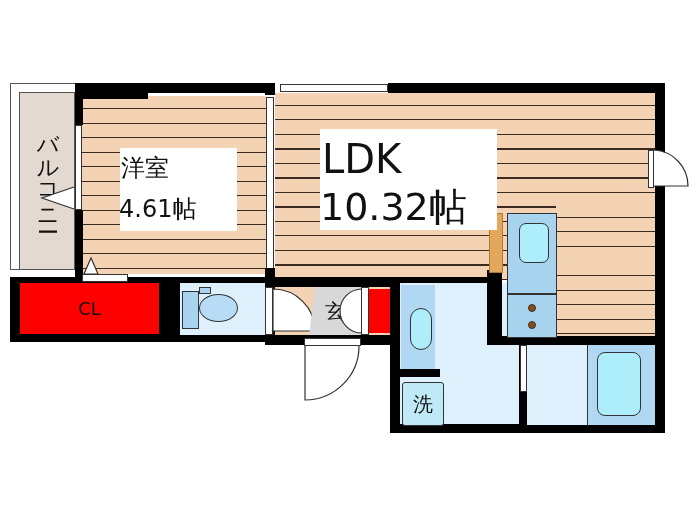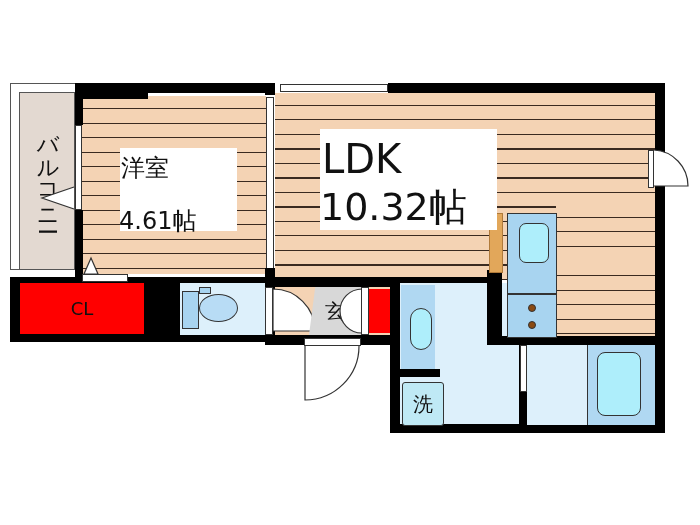--- a/index.html
+++ b/index.html
@@ -46,21 +46,21 @@
 <div class="wall" style="left:265px;top:268px;width:10px;height:12px;"></div>
 
 <div class="wall" style="left:10px;top:277px;width:485px;height:10px;"></div>
 <div class="wall" style="left:490px;top:270px;width:12px;height:75px;"></div>
 <div class="abs" style="left:82px;top:274px;width:46px;height:8px;background:#fff;border:1px solid #333;"></div>
 <svg class="abs" style="left:82px;top:256px" width="18" height="20">
     <polygon points="9,2 2,18 16,18" fill="#fff" stroke="#333" stroke-width="1.2"></polygon>
   </svg>
 
 <div class="wall" style="left:10px;top:282px;width:166px;height:60px;"></div>
-<div class="cl" style="left:20px;top:283px;width:124px;height:51px;">CL</div>
+<div class="cl" style="left:20px;top:283px;width:139px;height:51px;">CL</div>
 
 <div class="wall" style="left:170px;top:282px;width:105px;height:60px;"></div>
 <div class="wet" style="left:180px;top:283px;width:85px;height:52px;"></div>
 <div class="fixture" style="left:182px;top:291px;width:17px;height:38px;"></div>
 <div class="fixture" style="left:199px;top:287px;width:12px;height:7px;"></div>
 <div class="abs" style="left:199px;top:294px;width:39px;height:28px;background:#b8dcf5;border:1.5px solid #333;border-radius:50%;box-sizing:border-box;"></div>
 
 <div class="wall" style="left:265px;top:335px;width:135px;height:10px;"></div>
 <div class="abs" style="left:275px;top:287px;width:120px;height:48px;background:#f4d3b4;"></div>
 <div class="door-leaf" style="left:265px;top:287px;width:8px;height:48px;"></div>
@@ -105,17 +105,17 @@
 <div class="abs" style="left:528px;top:304px;width:8px;height:8px;background:#8b4a12;border-radius:50%;border:1px solid #333;"></div>
 <div class="abs" style="left:528px;top:321px;width:8px;height:8px;background:#8b4a12;border-radius:50%;border:1px solid #333;"></div>
 
 <div class="abs" style="left:648px;top:150px;width:6px;height:38px;background:#fff;border:1px solid #333;"></div>
 <svg class="abs" style="left:652px;top:148px" width="40" height="42">
     <path d="M2,2 A36,36 0 0 1 36,38 L2,38" fill="#fff" stroke="#333" stroke-width="1.2"></path>
   </svg>
 
 <div class="label-box" style="left:120px;top:148px;width:117px;height:83px;"></div>
 <div class="abs big-text" style="left:121px;top:149px;">洋室</div>
-<div class="abs big-text" style="left:119px;top:202px;">4.61帖</div>
+<div class="abs big-text" style="left:119px;top:190px;">4.61帖</div>
 
 <div class="label-box" style="left:320px;top:129px;width:177px;height:101px;"></div>
 <div class="abs big-text" style="left:322px;top:137px;font-size:40px;line-height:44px;">LDK</div>
 <div class="abs big-text" style="left:320px;top:186px;font-size:38px;line-height:42px;">10.32帖</div>
 
 </body></html>

